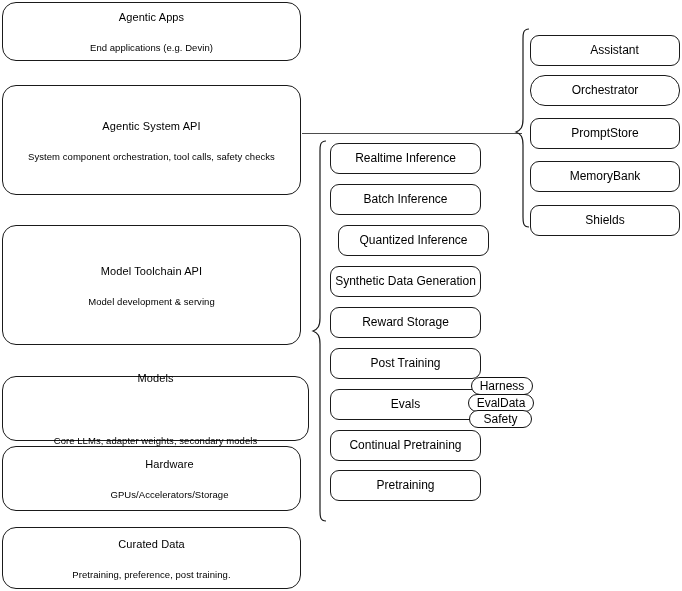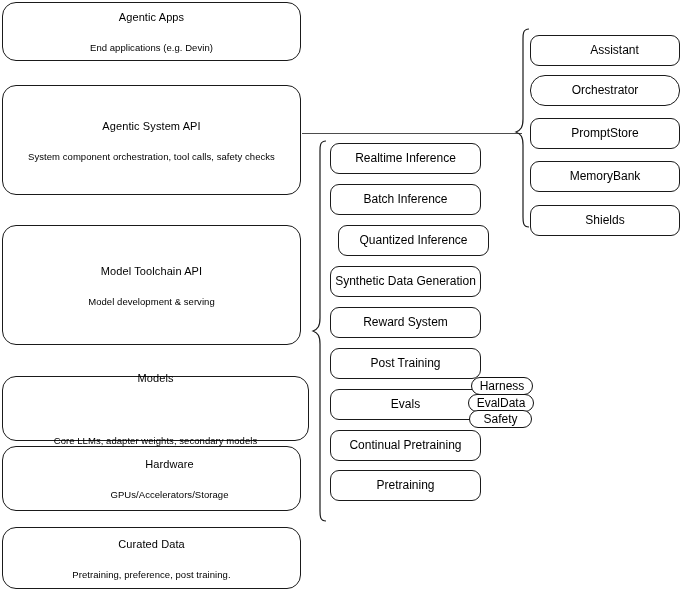--- a/index.html
+++ b/index.html
@@ -146,21 +146,21 @@
   <div class="node chip" style="left:330px; top:184px; width:151px;">
     <span>Batch Inference</span>
   </div>
   <div class="node chip" style="left:330px; top:225px; width:151px;margin-left:8px;">
     <span>Quantized Inference</span>
   </div>
   <div class="node chip" style="left:330px; top:266px; width:151px;">
     <span>Synthetic Data Generation</span>
   </div>
   <div class="node chip" style="left:330px; top:307px; width:151px;">
-    <span>Reward System</span>
+    <span>Reward Storage</span>
   </div>
   <div class="node chip" style="left:330px; top:348px; width:151px;">
     <span>Post Training</span>
   </div>
   <div class="node chip" style="left:330px; top:389px; width:151px;">
     <span>Evals</span>
   </div>
   <div class="node chip" style="left:330px; top:470px; width:151px;">
     <span>Pretraining</span>
   </div>

